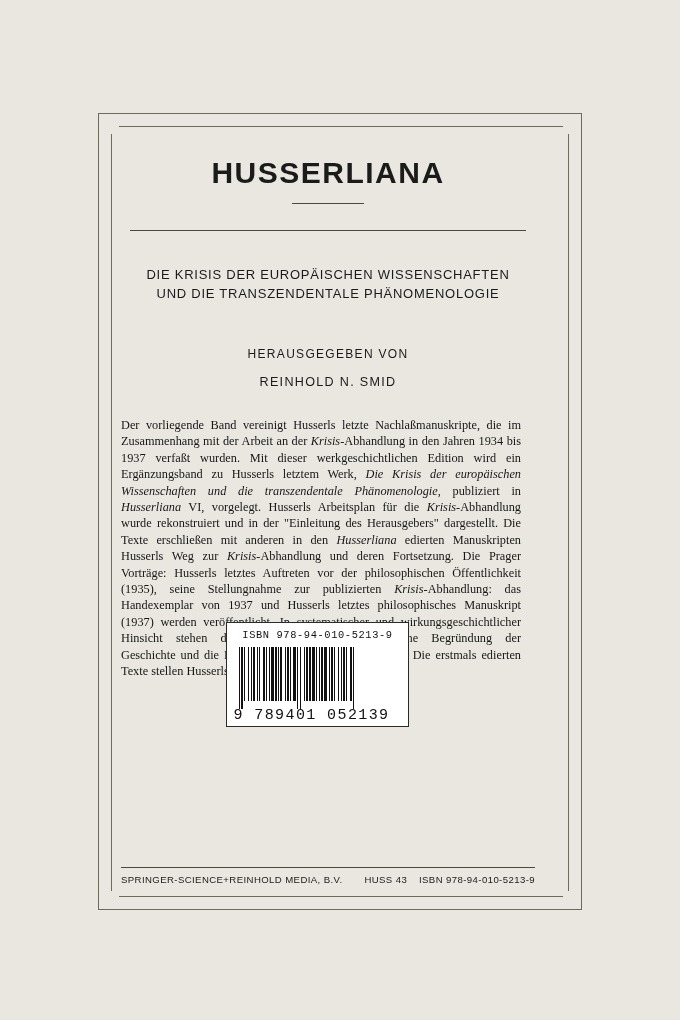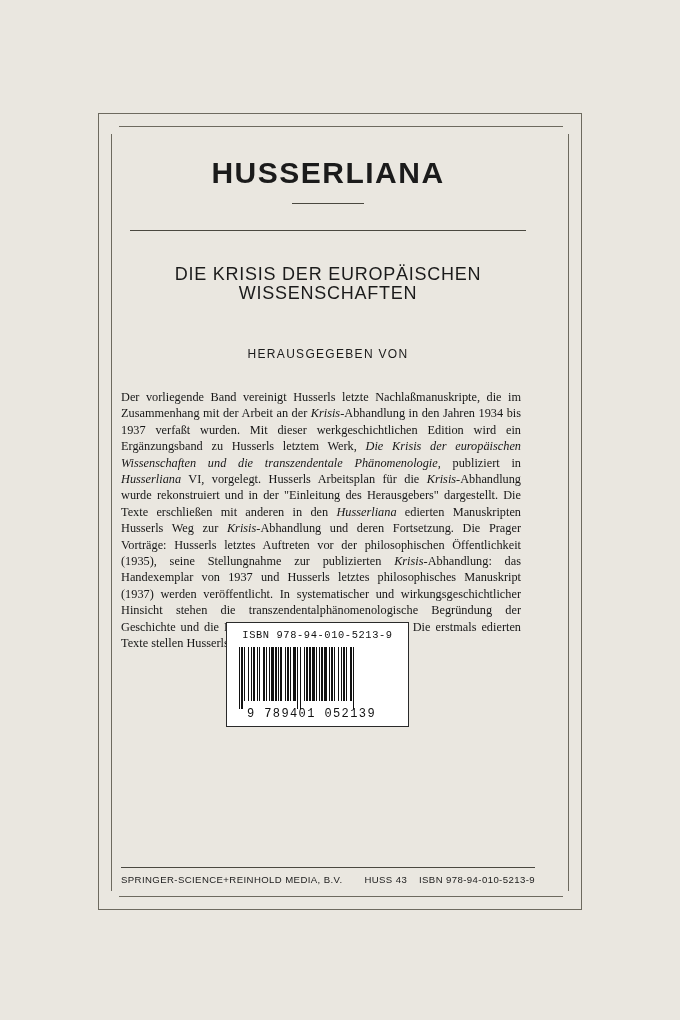--- a/index.html
+++ b/index.html
@@ -82,21 +82,21 @@
   }
   .rule-long {
     width: 396px;
     height: 1px;
     background: #4a4840;
     margin: 26px auto 0 auto;
   }
   .work-title {
     text-align: center;
     font-family: "Liberation Sans", sans-serif;
-    font-size: 18px;
+    font-size: 13px;
     letter-spacing: 0.75px;
     line-height: 19px;
     color: #1b1b1b;
     margin-top: 34px;
   }
   .work-sub {
     text-align: center;
     font-family: "Liberation Sans", sans-serif;
     font-size: 11.2px;
     letter-spacing: 0.7px;
@@ -162,21 +162,21 @@
     background: #111;
     height: 54px;
   }
   .bars span.tall { height: 62px; }
   .digits {
     position: absolute;
     left: 0;
     top: 84px;
     width: 169px;
     font-family: "Liberation Mono", monospace;
-    font-size: 12px;
+    font-size: 15px;
     letter-spacing: 1.4px;
     color: #111;
     text-align: center;
   }
 
   .footer-rule {
     position: absolute;
     left: 0;
     top: 741px;
     width: 414px;
@@ -211,24 +211,26 @@
   <div class="notch br"></div>
 
   <div class="content">
 
     <div class="series-title">HUSSERLIANA</div>
     <div class="rule-short"></div>
     <div class="rule-long"></div>
 
     <div class="work-title">
       <div>DIE KRISIS DER EUROPÄISCHEN WISSENSCHAFTEN</div>
+      <div>UND DIE TRANSZENDENTALE PHÄNOMENOLOGIE</div>
     </div>
 
 
     <div class="ed-label">HERAUSGEGEBEN VON</div>
+    <div class="ed-name">REINHOLD N. SMID</div>
 
     <div class="blurb">Der vorliegende Band vereinigt Husserls letzte Nachlaßmanuskripte, die im Zusammenhang mit der Arbeit an der <i>Krisis</i>-Abhandlung in den Jahren 1934 bis 1937 verfaßt wurden. Mit dieser werkgeschichtlichen Edition wird ein Ergänzungsband zu Husserls letztem Werk, <i>Die <i>Krisis</i> der europäischen Wissenschaften und die transzendentale Phänomenologie</i>, publiziert in <i>Husserliana</i> VI, vorgelegt. Husserls Arbeitsplan für die <i>Krisis</i>-Abhandlung wurde rekonstruiert und in der "Einleitung des Herausgebers" dargestellt. Die Texte erschließen mit anderen in den <i>Husserliana</i> edierten Manuskripten Husserls Weg zur <i>Krisis</i>-Abhandlung und deren Fortsetzung. Die Prager Vorträge: Husserls letztes Auftreten vor der philosophischen Öffentlichkeit (1935), seine Stellungnahme zur publizierten <i>Krisis</i>-Abhandlung: das Handexemplar von 1937 und Husserls letztes philosophisches Manuskript (1937) werden veröffentlicht. In systematischer und wirkungsgeschichtlicher Hinsicht stehen die transzendentalphänomenologische Begründung der Geschichte und die Lebensweltthematik im Mittelpunkt. Die erstmals edierten Texte stellen Husserls philosophisches Testament dar.</div>
 
     <div class="footer-rule"></div>
     <div class="footer">
       <span>SPRINGER-SCIENCE+REINHOLD MEDIA, B.V.</span>
       <span class="mid">HUSS 43</span>
       <span>ISBN 978-94-010-5213-9</span>
     </div>
   </div>

